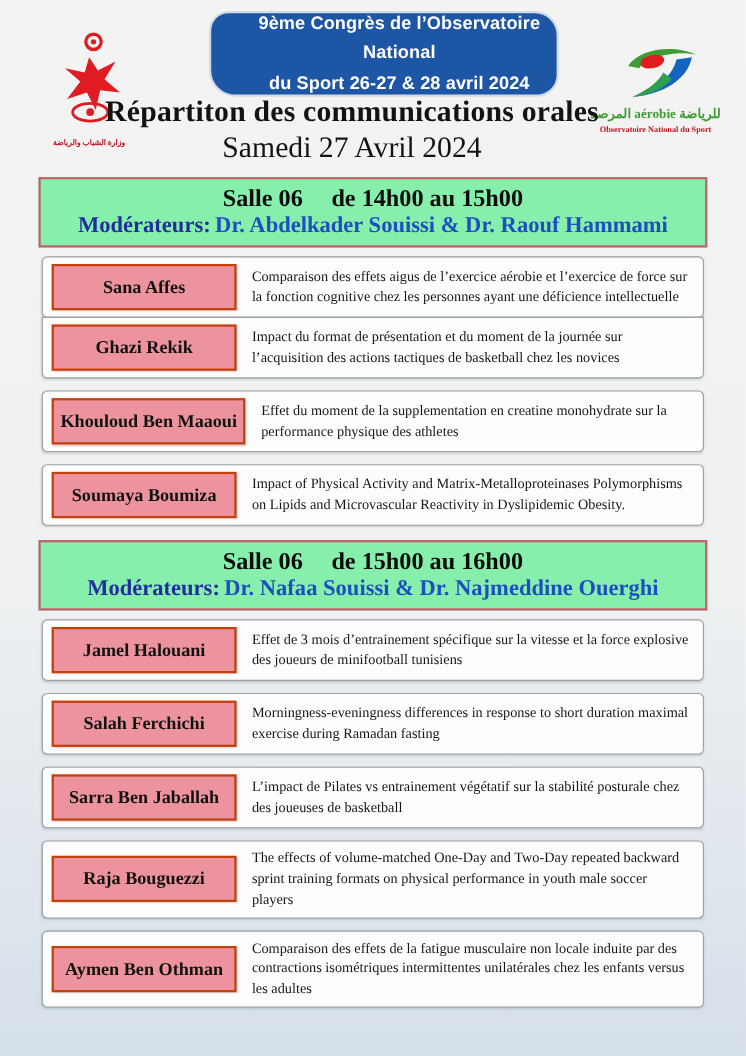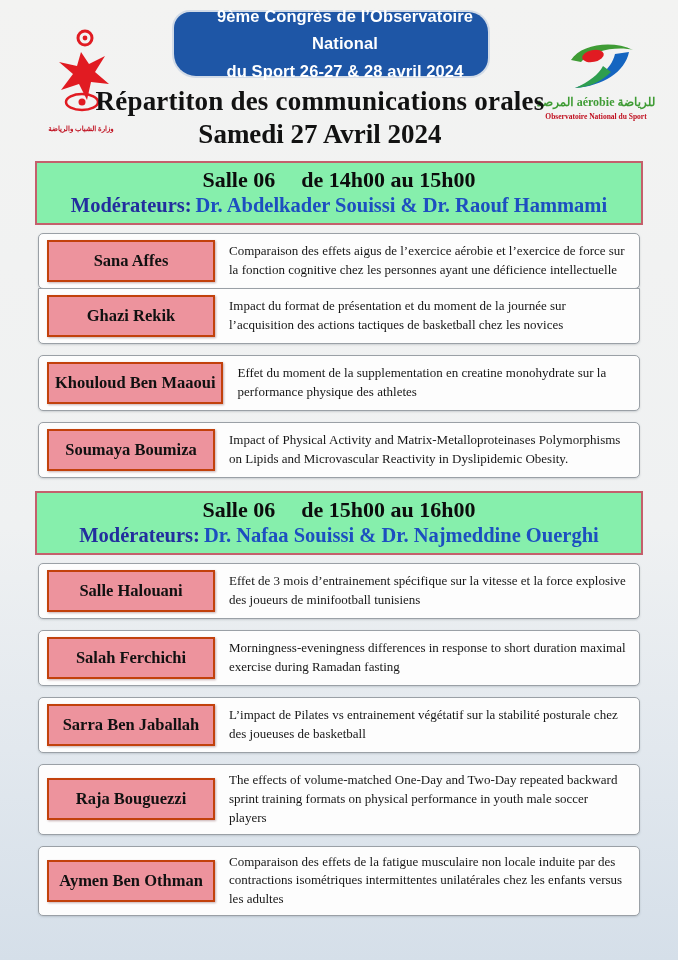--- a/index.html
+++ b/index.html
@@ -7,40 +7,40 @@
   body {
     font-family: "Liberation Serif", serif;
     background: linear-gradient(180deg, #f3f3f2 0%, #eff1f2 55%, #e2e8ee 78%, #d5dfe9 100%);
     width: 678px; height: 960px; overflow: hidden;
   }
   .page { position: relative; width: 678px; height: 960px; }
 
   
   .header { position: relative; height: 155px; }
   .banner {
-    position: absolute; left: 174px; top: 12px; width: 314px; height: 64px;
+    position: absolute; left: 192px; top: 12px; width: 314px; height: 74px;
     background: #1e56a6; border-radius: 16px 20px 18px 22px;
     color: #ffffff; font-family: "Liberation Sans", sans-serif; font-weight: bold;
     display: flex; flex-direction: column; justify-content: center; align-items: center;
     text-align: center; font-size: 16.5px; line-height: 1.65; letter-spacing: 0.1px;
     box-shadow: 0 0 0 2px rgba(30,86,166,0.15);
     padding-left: 28px;
   }
   .ministry-logo { position: absolute; left: 38px; top: 26px; width: 86px; text-align: center; }
   .ministry-logo .ar { color: #c01020; font-size: 7px; font-weight: bold; line-height: 1.1; }
   .observatory-logo { position: absolute; right: 12px; top: 38px; width: 140px; text-align: center; }
   .observatory-logo .ar { color: #3f9c35; font-size: 12px; font-weight: bold; line-height: 1.1; }
   .observatory-logo .latin { color: #c01020; font-size: 7.5px; font-weight: bold; margin-top: 3px; }
   .page-title {
     position: absolute; left: 90px; top: 86px; width: 460px; text-align: center;
     font-size: 27px; font-weight: bold; color: #121212; letter-spacing: 0.2px;
   }
   .page-subtitle {
     position: absolute; left: 90px; top: 119px; width: 460px; text-align: center;
-    font-size: 27px; font-weight: bold; color: #121212;
+    font-size: 27px; font-weight: normal; color: #121212;
   }
 
   
   .sessions { position: relative; padding: 6px 35px 0 35px; }
   .session { margin-bottom: 13px; }
   .session-header {
     background: #86efac; border: 2px solid #c4606c;
     padding: 4px 6px 6px 6px; text-align: center; margin-bottom: 8px;
   }
   .room-line { font-size: 22px; font-weight: bold; color: #0c0c0c; display: flex; justify-content: center; gap: 26px; }
@@ -161,21 +161,21 @@
         <span>de 15h00 au 16h00</span>
       </div>
       <div class="mod-line">
         <span class="mod-label">Modérateurs:</span>
         <span class="mod-names">Dr. Nafaa Souissi &amp; Dr. Najmeddine Ouerghi</span>
       </div>
     </div>
     <div class="talks">
   <div class="talk-row">
     <div class="speaker-tag">
-      <span>Salle Halouani</span>
+      <span>Jamel Halouani</span>
     </div>
     <div class="talk-title">
       <span>Effet de 3 mois d’entrainement spécifique sur la vitesse et la force explosive des joueurs de minifootball tunisiens</span>
     </div>
   </div>
 
   <div class="talk-row">
     <div class="speaker-tag">
       <span>Salah Ferchichi</span>
     </div>

